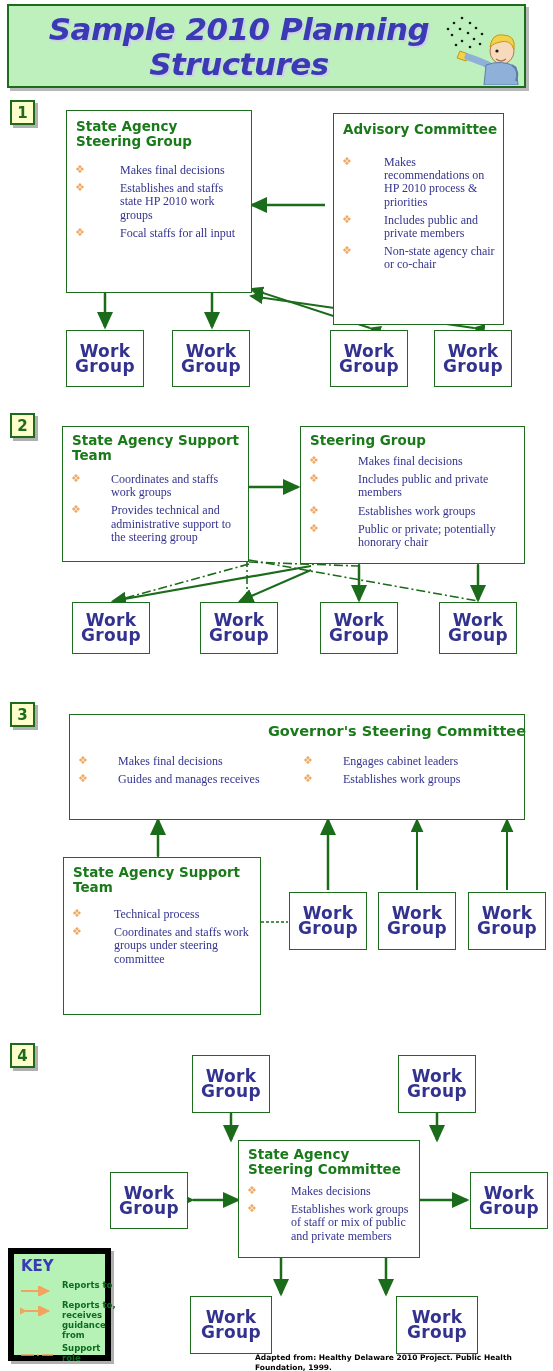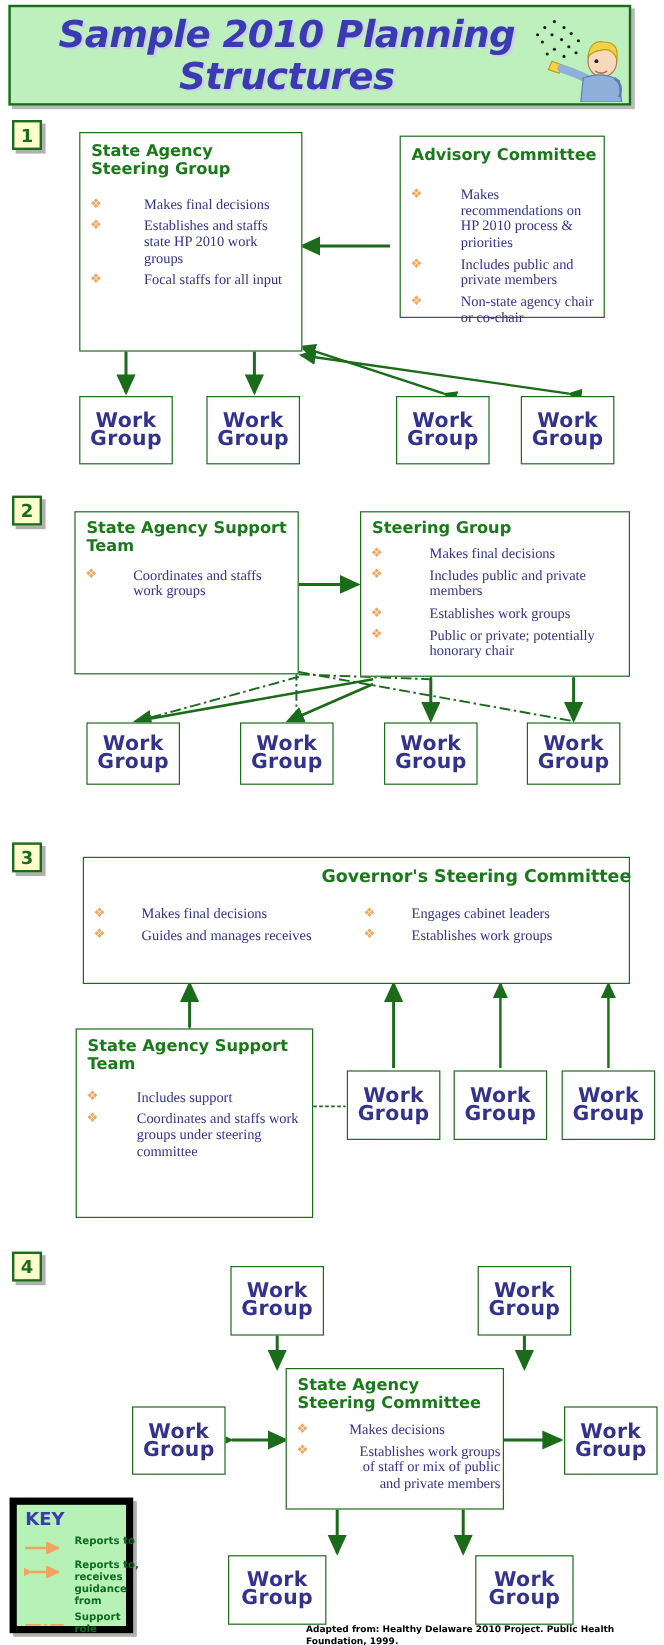--- a/index.html
+++ b/index.html
@@ -186,21 +186,21 @@
   <div class="box" style="left:66px;top:110px;width:186px;height:183px;">
     <div class="box-head" style="position:absolute;left:9px;top:8px;width:170px;white-space:pre-line;">State Agency
 Steering Group</div>
     <ul class="blist" style="position:absolute;left:0;top:53px;width:180px;">
       <li>Makes final decisions</li>
       <li>Establishes and staffs state HP 2010 work groups</li>
       <li>Focal staffs for all input</li>
     </ul>
   </div>
 
-  <div class="box" style="left:333px;top:113px;width:171px;height:152px;">
+  <div class="box" style="left:333px;top:113px;width:171px;height:212px;">
     <div class="box-head" style="position:absolute;left:9px;top:8px;width:160px;white-space:pre-line;">Advisory Committee</div>
     <ul class="blist" style="position:absolute;left:0;top:42px;width:166px;">
       <li style="padding-left:50px;">Makes recommendations on HP 2010 process &amp; priorities</li>
       <li style="padding-left:50px;">Includes public and private members</li>
       <li style="padding-left:50px;">Non-state agency chair or co-chair</li>
     </ul>
   </div>
 
   <div class="wg" style="left:66px;top:330px;width:78px;height:57px;">
       <span>Work Group</span>
@@ -215,20 +215,21 @@
       <span>Work Group</span>
     </div>
 
   <div class="badge" style="left:10px;top:413px;">2</div>
 
   <div class="box" style="left:62px;top:426px;width:187px;height:136px;">
     <div class="box-head" style="position:absolute;left:9px;top:6px;width:172px;white-space:pre-line;">State Agency Support
 Team</div>
     <ul class="blist" style="position:absolute;left:0;top:46px;width:182px;">
       <li style="padding-left:48px;">Coordinates and staffs work groups</li>
+      <li style="padding-left:48px;">Provides technical and administrative support to the steering group</li>
     </ul>
   </div>
 
   <div class="box" style="left:300px;top:426px;width:225px;height:138px;">
     <div class="box-head" style="position:absolute;left:9px;top:6px;width:210px;white-space:pre-line;">Steering Group</div>
     <ul class="blist" style="position:absolute;left:0;top:28px;width:220px;">
       <li style="padding-left:57px;">Makes final decisions</li>
       <li style="padding-left:57px;">Includes public and private members</li>
       <li style="padding-left:57px;">Establishes work groups</li>
       <li style="padding-left:57px;">Public or private; potentially honorary chair</li>
@@ -259,21 +260,21 @@
     <ul class="blist" style="position:absolute;left:225px;top:40px;width:225px;">
       <li style="padding-left:48px;">Engages cabinet leaders</li>
       <li style="padding-left:48px;">Establishes work groups</li>
     </ul>
   </div>
 
   <div class="box" style="left:63px;top:857px;width:198px;height:158px;">
     <div class="box-head" style="position:absolute;left:9px;top:7px;width:185px;white-space:pre-line;">State Agency Support
 Team</div>
     <ul class="blist" style="position:absolute;left:0;top:50px;width:192px;">
-      <li style="padding-left:50px;">Includes support</li>
+      <li style="padding-left:50px;">Technical process</li>
       <li style="padding-left:50px;">Coordinates and staffs work groups under steering committee</li>
     </ul>
   </div>
 
   <div class="wg" style="left:289px;top:892px;width:78px;height:58px;">
       <span>Work Group</span>
     </div>
   <div class="wg" style="left:378px;top:892px;width:78px;height:58px;">
       <span>Work Group</span>
     </div>
@@ -288,21 +289,21 @@
     </div>
   <div class="wg" style="left:398px;top:1055px;width:78px;height:58px;">
       <span>Work Group</span>
     </div>
 
   <div class="box" style="left:238px;top:1140px;width:182px;height:118px;">
     <div class="box-head" style="position:absolute;left:9px;top:6px;width:170px;white-space:pre-line;">State Agency
 Steering Committee</div>
     <ul class="blist" style="position:absolute;left:0;top:44px;width:178px;">
       <li style="padding-left:52px;">Makes decisions</li>
-      <li style="padding-left:52px;text-align:right;">Establishes work groups of staff or mix of public and private members</li>
+      <li style="padding-left:52px;">Establishes work groups of staff or mix of public and private members</li>
     </ul>
   </div>
 
   <div class="wg" style="left:110px;top:1172px;width:78px;height:57px;">
       <span>Work Group</span>
     </div>
   <div class="wg" style="left:470px;top:1172px;width:78px;height:57px;">
       <span>Work Group</span>
     </div>
 

